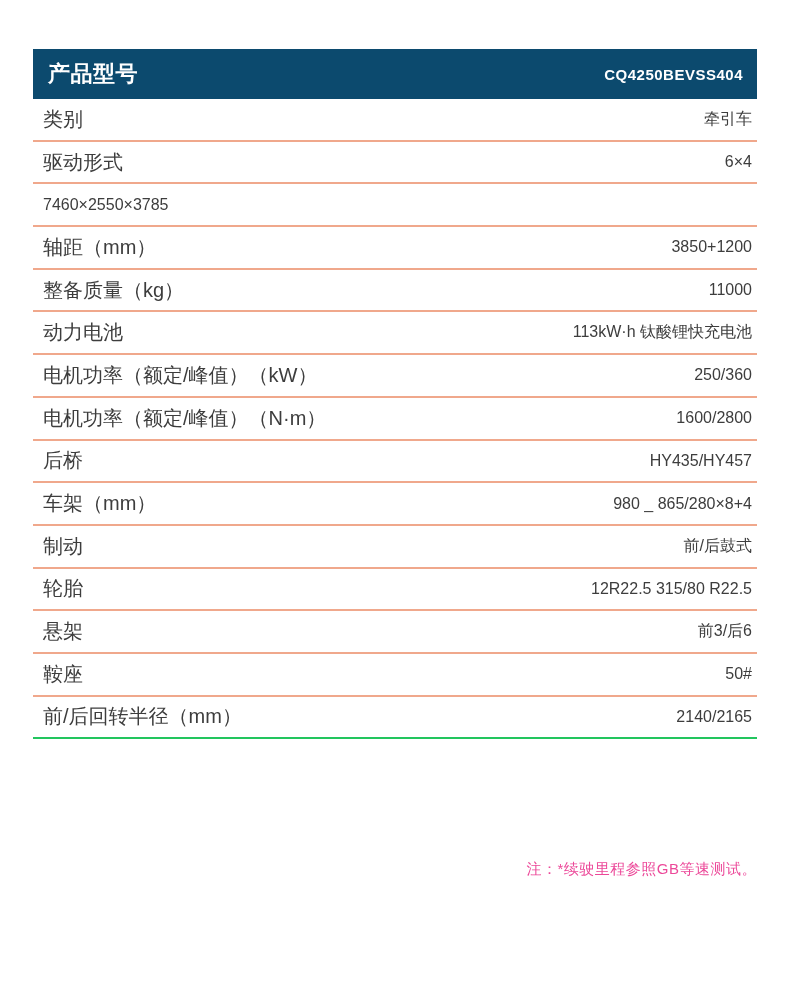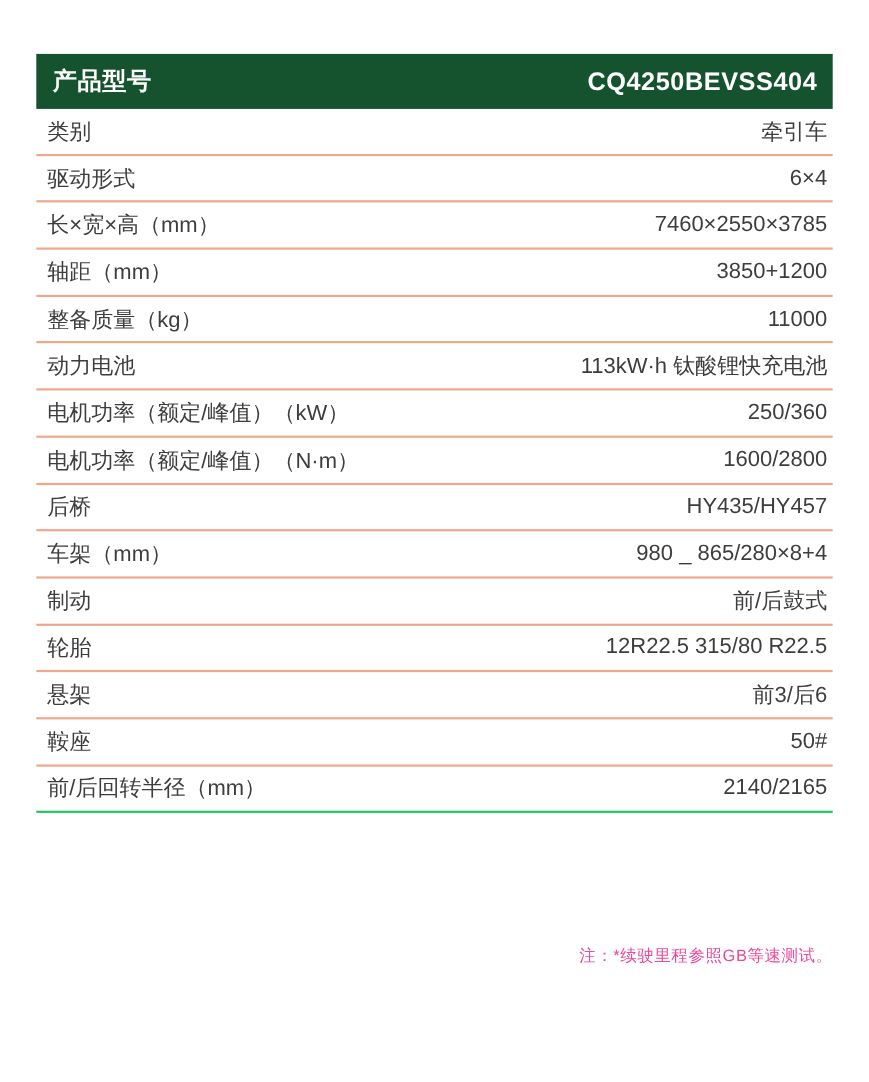--- a/index.html
+++ b/index.html
@@ -19,36 +19,36 @@
     overflow: hidden;
   }
   .sheet {
     position: absolute;
     left: 33px;
     top: 49px;
     width: 724px;
   }
   .header-bar {
     height: 50px;
-    background: #14532d;
+    background: #0c4a6e;
     display: flex;
     align-items: center;
     justify-content: space-between;
     padding: 0 14px 0 15px;
     box-sizing: border-box;
   }
   .header-bar .h-label,
   .header-bar .h-model {
     color: #ffffff;
     font-weight: bold;
     font-size: 22px;
     letter-spacing: 0.5px;
   }
   .header-bar .h-model {
-    font-size: 23px;
+    font-size: 15px;
   }
   .spec-table {
     width: 100%;
   }
   .spec-row {
     height: 42.7px;
     box-sizing: border-box;
     border-bottom: 2px solid #f0a88c;
     display: flex;
     align-items: center;
@@ -58,21 +58,21 @@
   .spec-row.last {
     border-bottom: 2px solid #22c55e;
   }
   .spec-label {
     color: #3d3d3d;
     font-size: 20px;
     white-space: nowrap;
   }
   .spec-value {
     color: #3d3d3d;
-    font-size: 20px;
+    font-size: 16px;
     white-space: nowrap;
     text-align: right;
   }
   .footnote {
     position: absolute;
     top: 860px;
     left: 33px;
     width: 724px;
     text-align: right;
     color: #ec4899;
@@ -94,21 +94,20 @@
     <div class="spec-table">
       <div class="spec-row">
         <span class="spec-label">类别</span>
         <span class="spec-value">牵引车</span>
       </div>
       <div class="spec-row">
         <span class="spec-label">驱动形式</span>
         <span class="spec-value">6×4</span>
       </div>
       <div class="spec-row">
-        <span class="spec-label">长×宽×高（mm）</span>
         <span class="spec-value">7460×2550×3785</span>
       </div>
       <div class="spec-row">
         <span class="spec-label">轴距（mm）</span>
         <span class="spec-value">3850+1200</span>
       </div>
       <div class="spec-row">
         <span class="spec-label">整备质量（kg）</span>
         <span class="spec-value">11000</span>
       </div>

